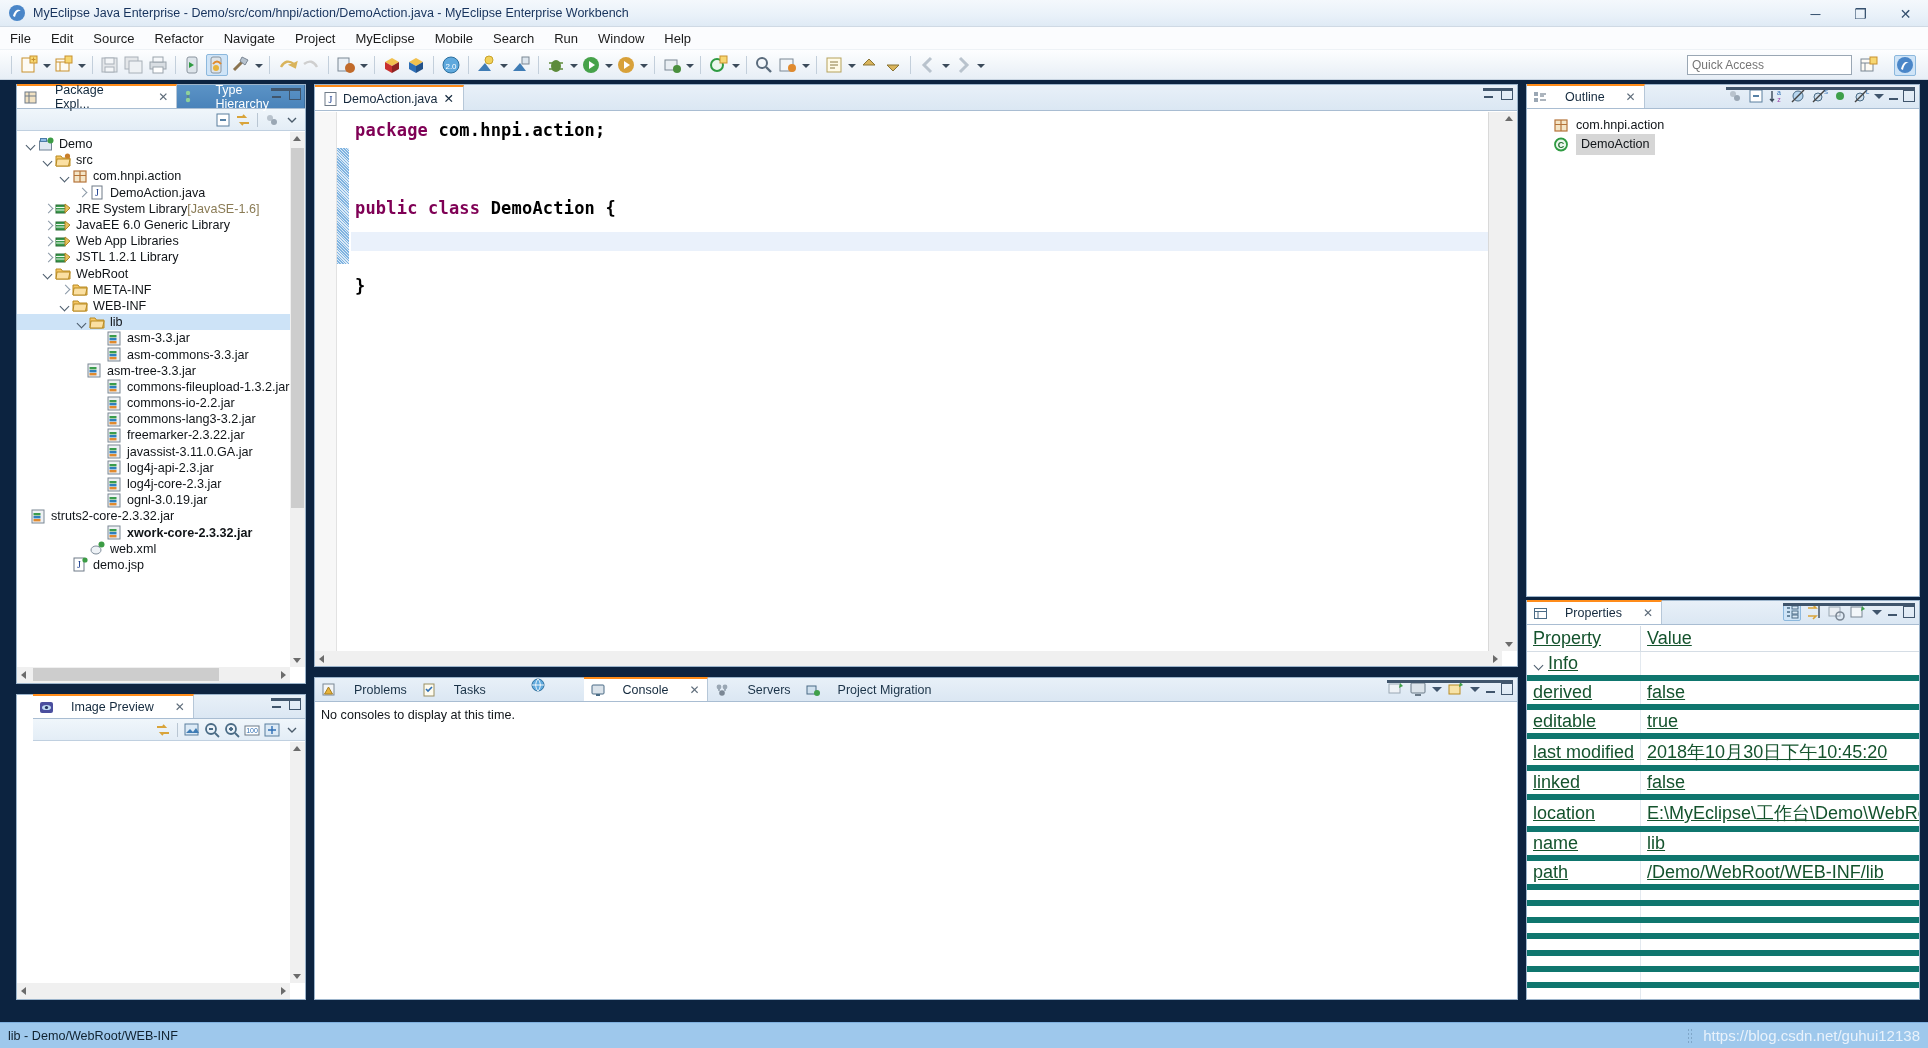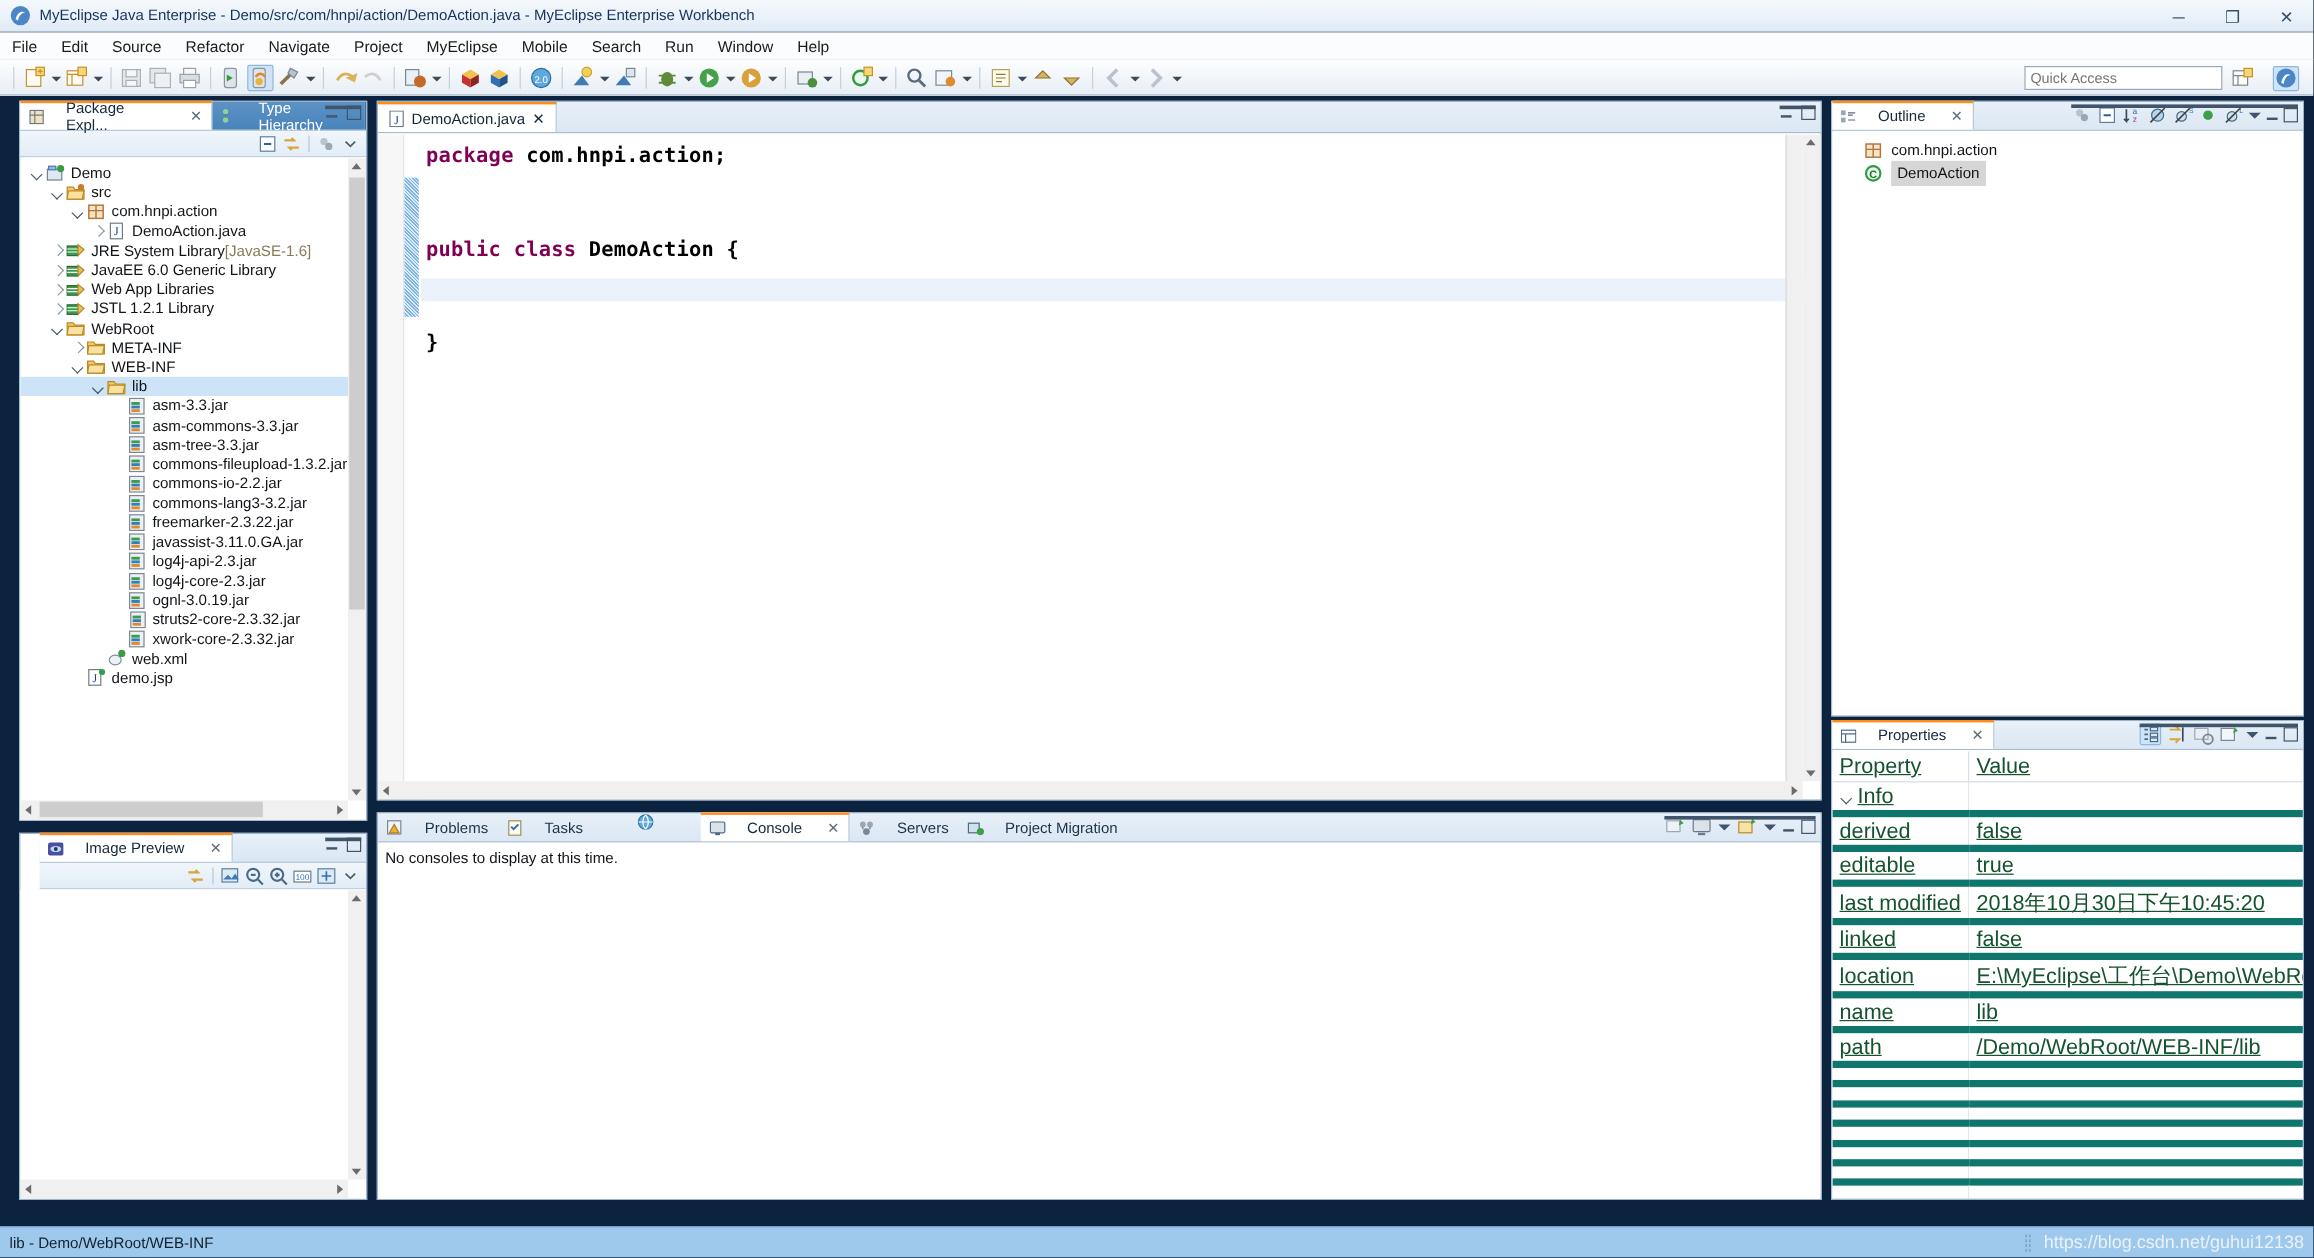--- a/index.html
+++ b/index.html
@@ -660,21 +660,21 @@
         <div class="tnode" style="padding-left: 76px;">
           <span class="tw"></span>
           <span class="ticon"><svg width="16" height="15" viewBox="0 0 16 15">
               <rect x="2" y="1" width="12" height="13" fill="#eef1f4" stroke="#7b8794"></rect>
               <rect x="3.5" y="4" width="7" height="2.4" fill="#3a9c4c"></rect>
               <rect x="3.5" y="7" width="7" height="2.4" fill="#2f7fbd"></rect>
               <rect x="3.5" y="10" width="7" height="2.4" fill="#e08a2e"></rect>
             </svg></span>
           <span class="tlabel">asm-commons-3.3.jar</span>
         </div>
-        <div class="tnode" style="padding-left: 76px;">
+        <div class="tnode" style="padding-left: 56px;">
           <span class="tw"></span>
           <span class="ticon"><svg width="16" height="15" viewBox="0 0 16 15">
               <rect x="2" y="1" width="12" height="13" fill="#eef1f4" stroke="#7b8794"></rect>
               <rect x="3.5" y="4" width="7" height="2.4" fill="#3a9c4c"></rect>
               <rect x="3.5" y="7" width="7" height="2.4" fill="#2f7fbd"></rect>
               <rect x="3.5" y="10" width="7" height="2.4" fill="#e08a2e"></rect>
             </svg></span>
           <span class="tlabel">asm-tree-3.3.jar</span>
         </div>
         <div class="tnode" style="padding-left: 76px;">
@@ -750,31 +750,31 @@
         <div class="tnode" style="padding-left: 76px;">
           <span class="tw"></span>
           <span class="ticon"><svg width="16" height="15" viewBox="0 0 16 15">
               <rect x="2" y="1" width="12" height="13" fill="#eef1f4" stroke="#7b8794"></rect>
               <rect x="3.5" y="4" width="7" height="2.4" fill="#3a9c4c"></rect>
               <rect x="3.5" y="7" width="7" height="2.4" fill="#2f7fbd"></rect>
               <rect x="3.5" y="10" width="7" height="2.4" fill="#e08a2e"></rect>
             </svg></span>
           <span class="tlabel">ognl-3.0.19.jar</span>
         </div>
-        <div class="tnode" style="padding-left: 76px; text-align: right;">
+        <div class="tnode" style="">
           <span class="tw"></span>
           <span class="ticon"><svg width="16" height="15" viewBox="0 0 16 15">
               <rect x="2" y="1" width="12" height="13" fill="#eef1f4" stroke="#7b8794"></rect>
               <rect x="3.5" y="4" width="7" height="2.4" fill="#3a9c4c"></rect>
               <rect x="3.5" y="7" width="7" height="2.4" fill="#2f7fbd"></rect>
               <rect x="3.5" y="10" width="7" height="2.4" fill="#e08a2e"></rect>
             </svg></span>
           <span class="tlabel">struts2-core-2.3.32.jar</span>
         </div>
-        <div class="tnode" style="padding-left: 76px;">
+        <div class="tnode" style="padding-left: 76px; font-weight: bold;">
           <span class="tw"></span>
           <span class="ticon"><svg width="16" height="15" viewBox="0 0 16 15">
               <rect x="2" y="1" width="12" height="13" fill="#eef1f4" stroke="#7b8794"></rect>
               <rect x="3.5" y="4" width="7" height="2.4" fill="#3a9c4c"></rect>
               <rect x="3.5" y="7" width="7" height="2.4" fill="#2f7fbd"></rect>
               <rect x="3.5" y="10" width="7" height="2.4" fill="#e08a2e"></rect>
             </svg></span>
           <span class="tlabel">xwork-core-2.3.32.jar</span>
         </div>
         <div class="tnode" style="padding-left: 59px;">

